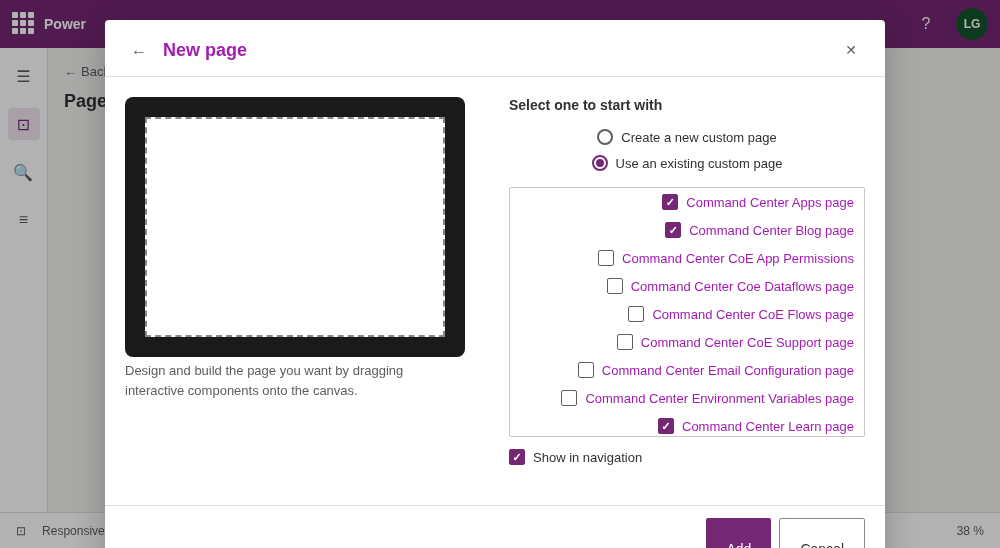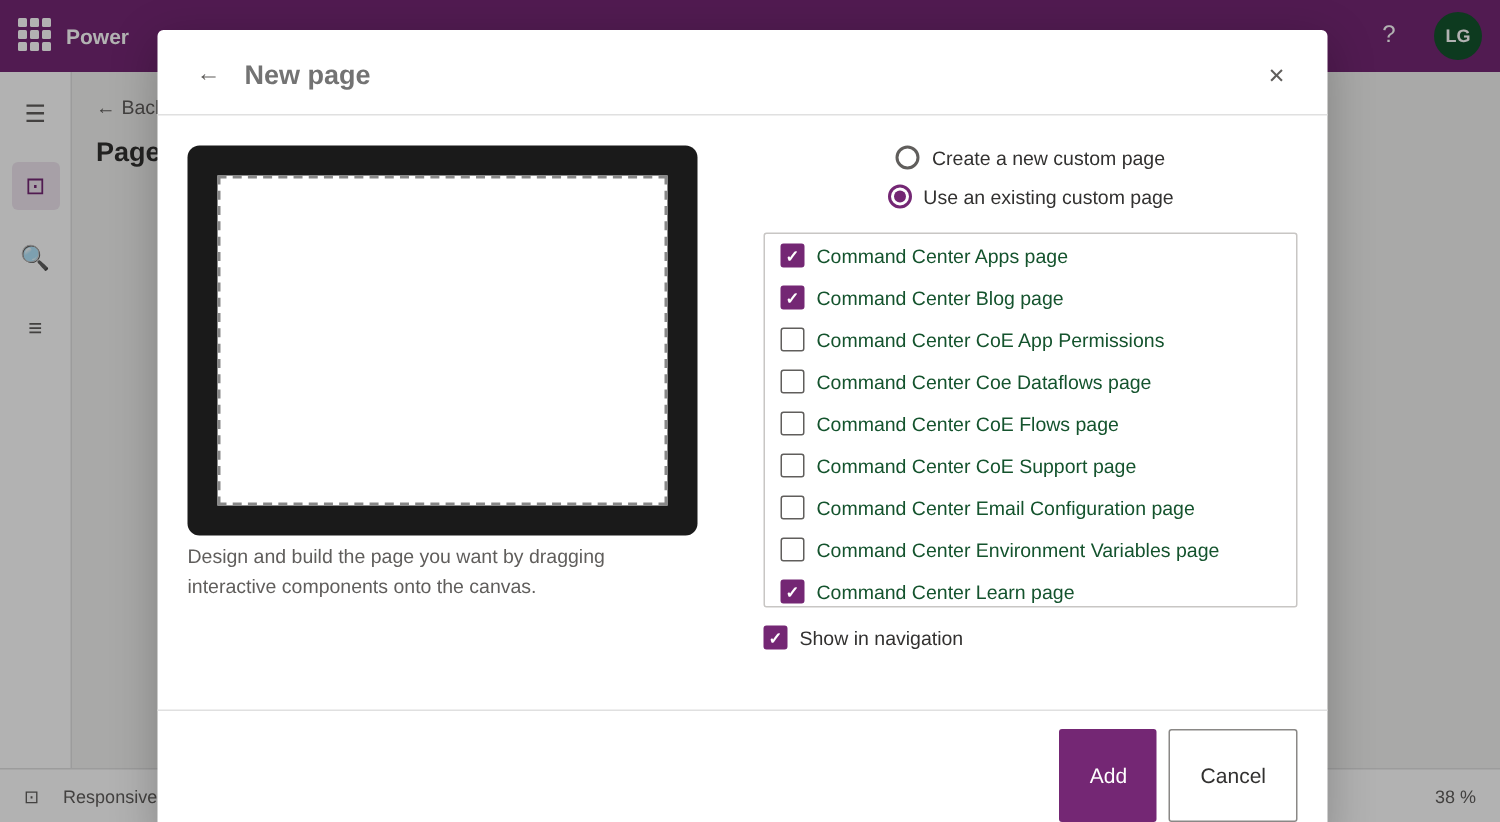--- a/index.html
+++ b/index.html
@@ -186,21 +186,21 @@
       width: 28px;
       height: 28px;
       display: flex;
       align-items: center;
       justify-content: center;
     }
 
     .modal-title {
       font-size: 18px;
       font-weight: 600;
-      color: #737373;
+      color: #a21caf;
       flex: 1;
     }
 
     .modal-close {
       width: 28px;
       height: 28px;
       display: flex;
       align-items: center;
       justify-content: center;
       cursor: pointer;
@@ -322,21 +322,22 @@
       border-radius: 4px;
     }
 
     .checkbox-item {
       display: flex;
       align-items: center;
       gap: 8px;
       padding: 6px 10px;
       cursor: pointer;
       font-size: 13px;
-      color: #14532d;
+      color: #a21caf;
+      justify-content: flex-end;
     }
 
     .checkbox-box {
       width: 16px;
       height: 16px;
       border: 1px solid #605e5c;
       border-radius: 2px;
       flex-shrink: 0;
       display: flex;
       align-items: center;
@@ -471,20 +472,21 @@
   <div class="modal-body">
 
     <div class="canvas-preview">
       <div class="canvas-frame">
         <div class="canvas-inner"></div>
       </div>
       <div class="canvas-description">Design and build the page you want by dragging interactive components onto the canvas.</div>
     </div>
 
     <div class="right-panel">
+      <div class="select-label">Select one to start with</div>
 
       <div class="radio-group">
         <div class="radio-option">
           <div class="radio-input"></div>
           <span class="radio-label">Create a new custom page</span>
         </div>
         <div class="radio-option">
           <div class="radio-input selected"></div>
           <span class="radio-label">Use an existing custom page</span>
         </div>

